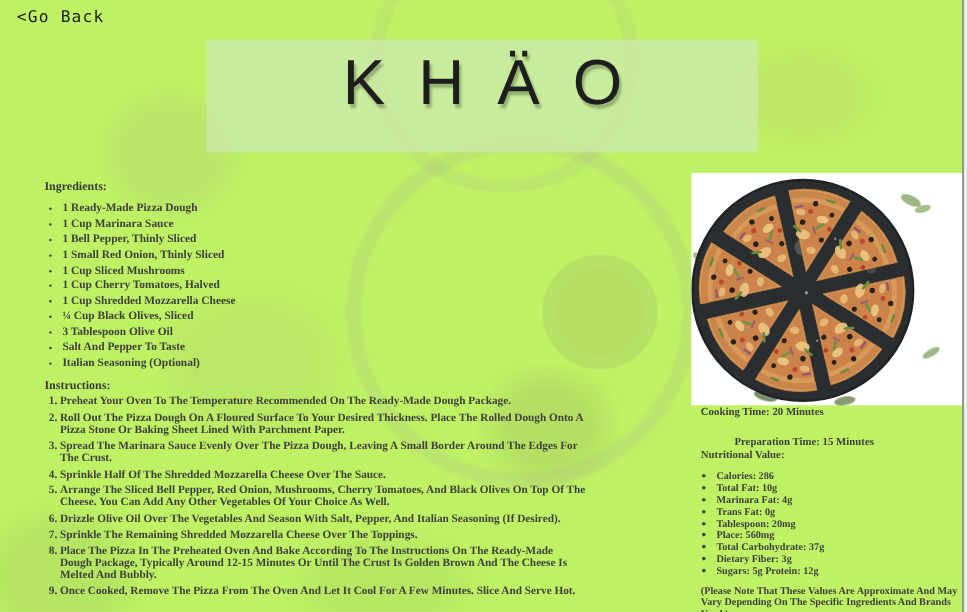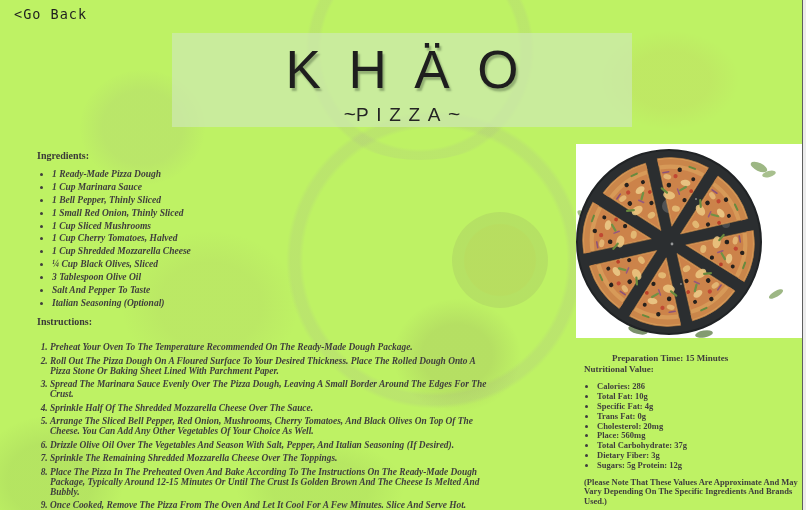--- a/index.html
+++ b/index.html
@@ -51,25 +51,25 @@
     font-family:"Liberation Sans","DejaVu Sans",sans-serif; font-weight:400;
     font-size:19px; color:#242424; letter-spacing:.40em; margin-top:2px; }
   .banner .subtitle .tilde { letter-spacing:normal; font-size:21px; }
 
   
   .sec-label { font-size:10px; font-weight:bold; color:#3a3938; }
 
   
   .ingredients { position:absolute; left:37px; top:150px; width:310px; }
   .ingredients ul { list-style:disc; padding-left:15px; margin-top:9px; }
-  .ingredients li { font-size:9.5px; font-weight:bold; line-height:1; margin-bottom:3.4px;font-style:italic; }
+  .ingredients li { font-size:9.5px; font-weight:bold; line-height:1; margin-bottom:3.4px; }
 
   
   .instructions { position:absolute; left:37px; top:316px; width:452px; }
-  .instructions ol { list-style:decimal; padding-left:13px; margin-top:16px;font-style:italic; }
+  .instructions ol { list-style:decimal; padding-left:13px; margin-top:4px; }
   .instructions li { font-size:9.4px; font-weight:bold; line-height:1.06; margin-bottom:3.6px; }
 
   
   .details { position:absolute; left:584px; top:338px; width:218px; }
   .details .time1 { font-size:9px; font-weight:bold; }
   .details .time2 { font-size:9px; font-weight:bold; margin-top:15px;padding-left:28px; }
   .details .nv-label { font-size:9px; font-weight:bold; margin-top:1px; }
   .details ul { list-style:disc; padding-left:13px; margin-top:8px; }
   .details li { font-size:8.5px; font-weight:bold; line-height:1; margin-bottom:1.4px; }
   .details .note { font-size:8.5px; font-weight:bold; line-height:1.12; margin-top:8px; }
@@ -89,21 +89,20 @@
   <div class="bg bg-cup2"></div>
   <div class="bg bg-bowl"></div>
   <div class="bg bg-greens1"></div>
   <div class="bg bg-greens2"></div>
   <div class="bg bg-tomato"></div>
 
   <div class="go-back"><span>&lt;</span><span>Go Back</span></div>
 
   <div class="banner">
     <div class="title">KHÄO</div>
-    <div class="subtitle"><span class="tilde">~</span><span>PIZZA</span><span class="tilde">~</span></div>
   </div>
 
   <div class="ingredients">
     <div class="sec-label">Ingredients:</div>
     <ul>
 
     <li>1 Ready-Made Pizza Dough</li>
         <li>1 Cup Marinara Sauce</li>
         <li>1 Bell Pepper, Thinly Sliced</li>
         <li>1 Small Red Onion, Thinly Sliced</li>
@@ -201,29 +200,30 @@
         <use href="#sl" transform="rotate(145 93 98) translate(93 98) translate(0 -4)"></use>
         <use href="#sl" transform="rotate(190 93 98) translate(93 98) translate(0 -6)"></use>
         <use href="#sl" transform="rotate(235 93 98) translate(93 98) translate(0 -5)"></use>
         <use href="#sl" transform="rotate(280 93 98) translate(93 98) translate(0 -8)"></use>
         <use href="#sl" transform="rotate(325 93 98) translate(93 98) translate(0 -4)"></use>
       </g>
     </svg>
   </div>
 
   <div class="details">
+    <div class="time1">Cooking Time: 20 Minutes</div>
     <div class="time2">Preparation Time: 15 Minutes</div>
     <div class="nv-label">Nutritional Value:</div>
     <ul>
 
     <li>Calories: 286</li>
         <li>Total Fat: 10g</li>
-        <li>Specific Fat: 4g</li>
+        <li>Marinara Fat: 4g</li>
         <li>Trans Fat: 0g</li>
-        <li>Cholesterol: 20mg</li>
+        <li>Tablespoon: 20mg</li>
         <li>Place: 560mg</li>
         <li>Total Carbohydrate: 37g</li>
         <li>Dietary Fiber: 3g</li>
         <li>Sugars: 5g Protein: 12g</li>
       </ul>
     <div class="note">(Please Note That These Values Are Approximate And May Vary Depending On The Specific Ingredients And Brands Used.)</div>
   </div>
 
   <div class="edge-strip"></div>
 </div>

